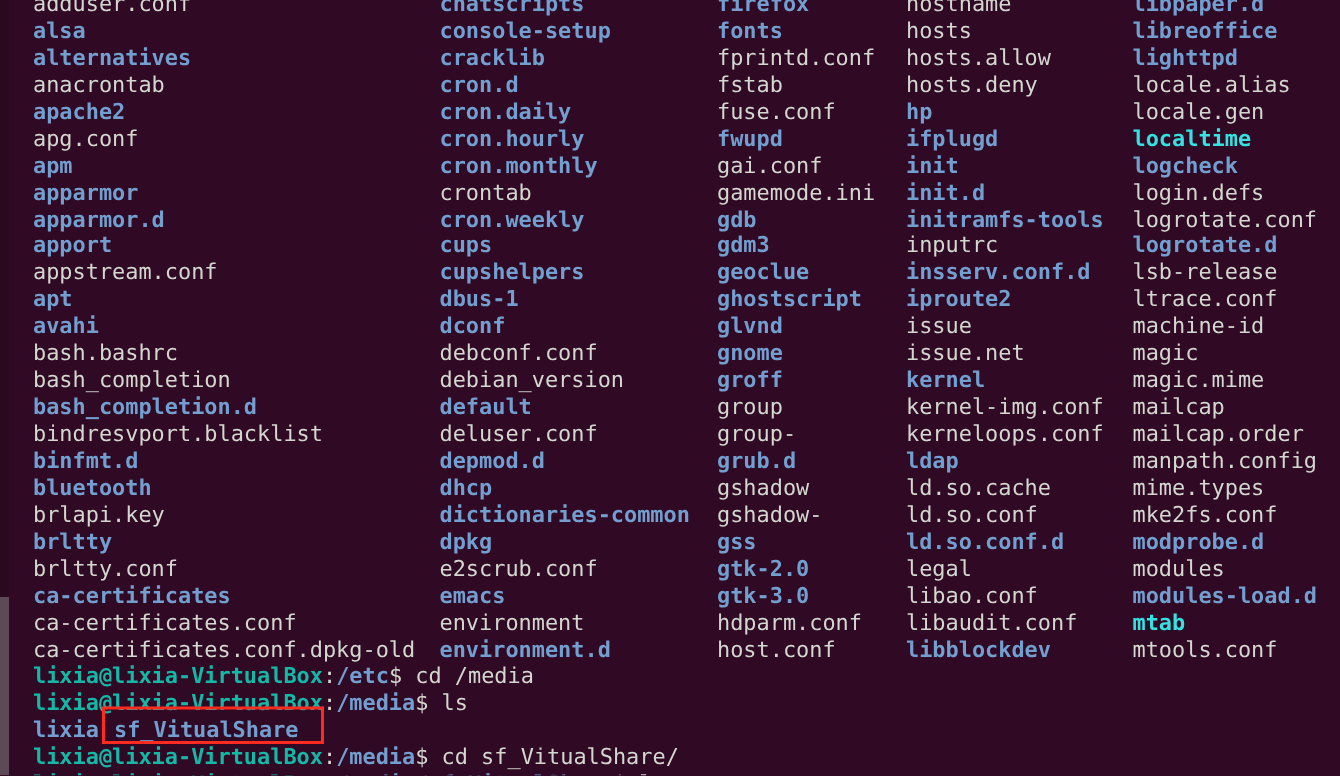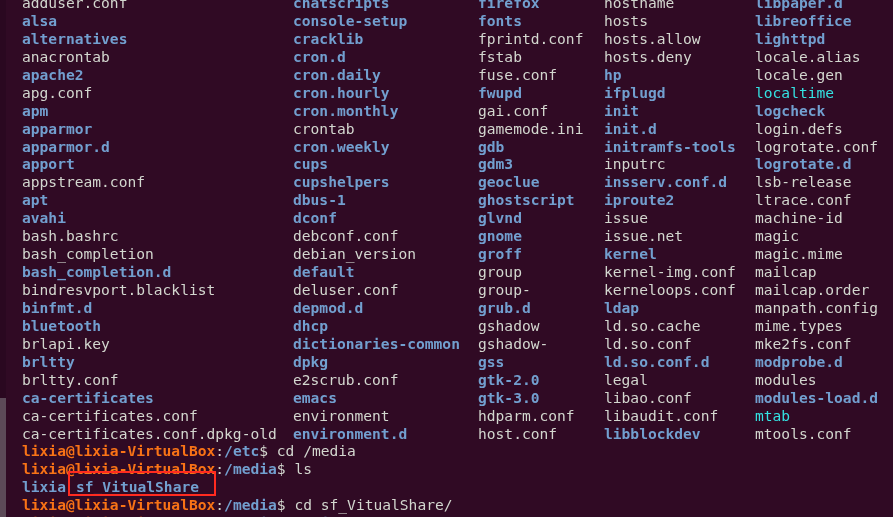--- a/index.html
+++ b/index.html
@@ -51,22 +51,22 @@
     white-space: pre;
   }
   .cell {
     position: absolute;
     top: 0;
     white-space: pre;
   }
   
   .c-file  { color: #d3d7cf; font-weight: normal; }
   .c-dir   { color: #729fcf; font-weight: bold; }
-  .c-link  { color: #34e2e2; font-weight: normal; }
-  .c-user  { color: #f97316; font-weight: bold; }
+  .c-link  { color: #34e2e2; font-weight: bold; }
+  .c-user  { color: #14b8a6; font-weight: bold; }
   .c-path  { color: #729fcf; font-weight: bold; }
   .c-plain { color: #d3d7cf; font-weight: normal; }
 
   .prompt-line { white-space: pre; }
 
   
   #highlight-box {
     position: absolute;
     box-sizing: border-box;
     border: 2px solid #ff2b20;

